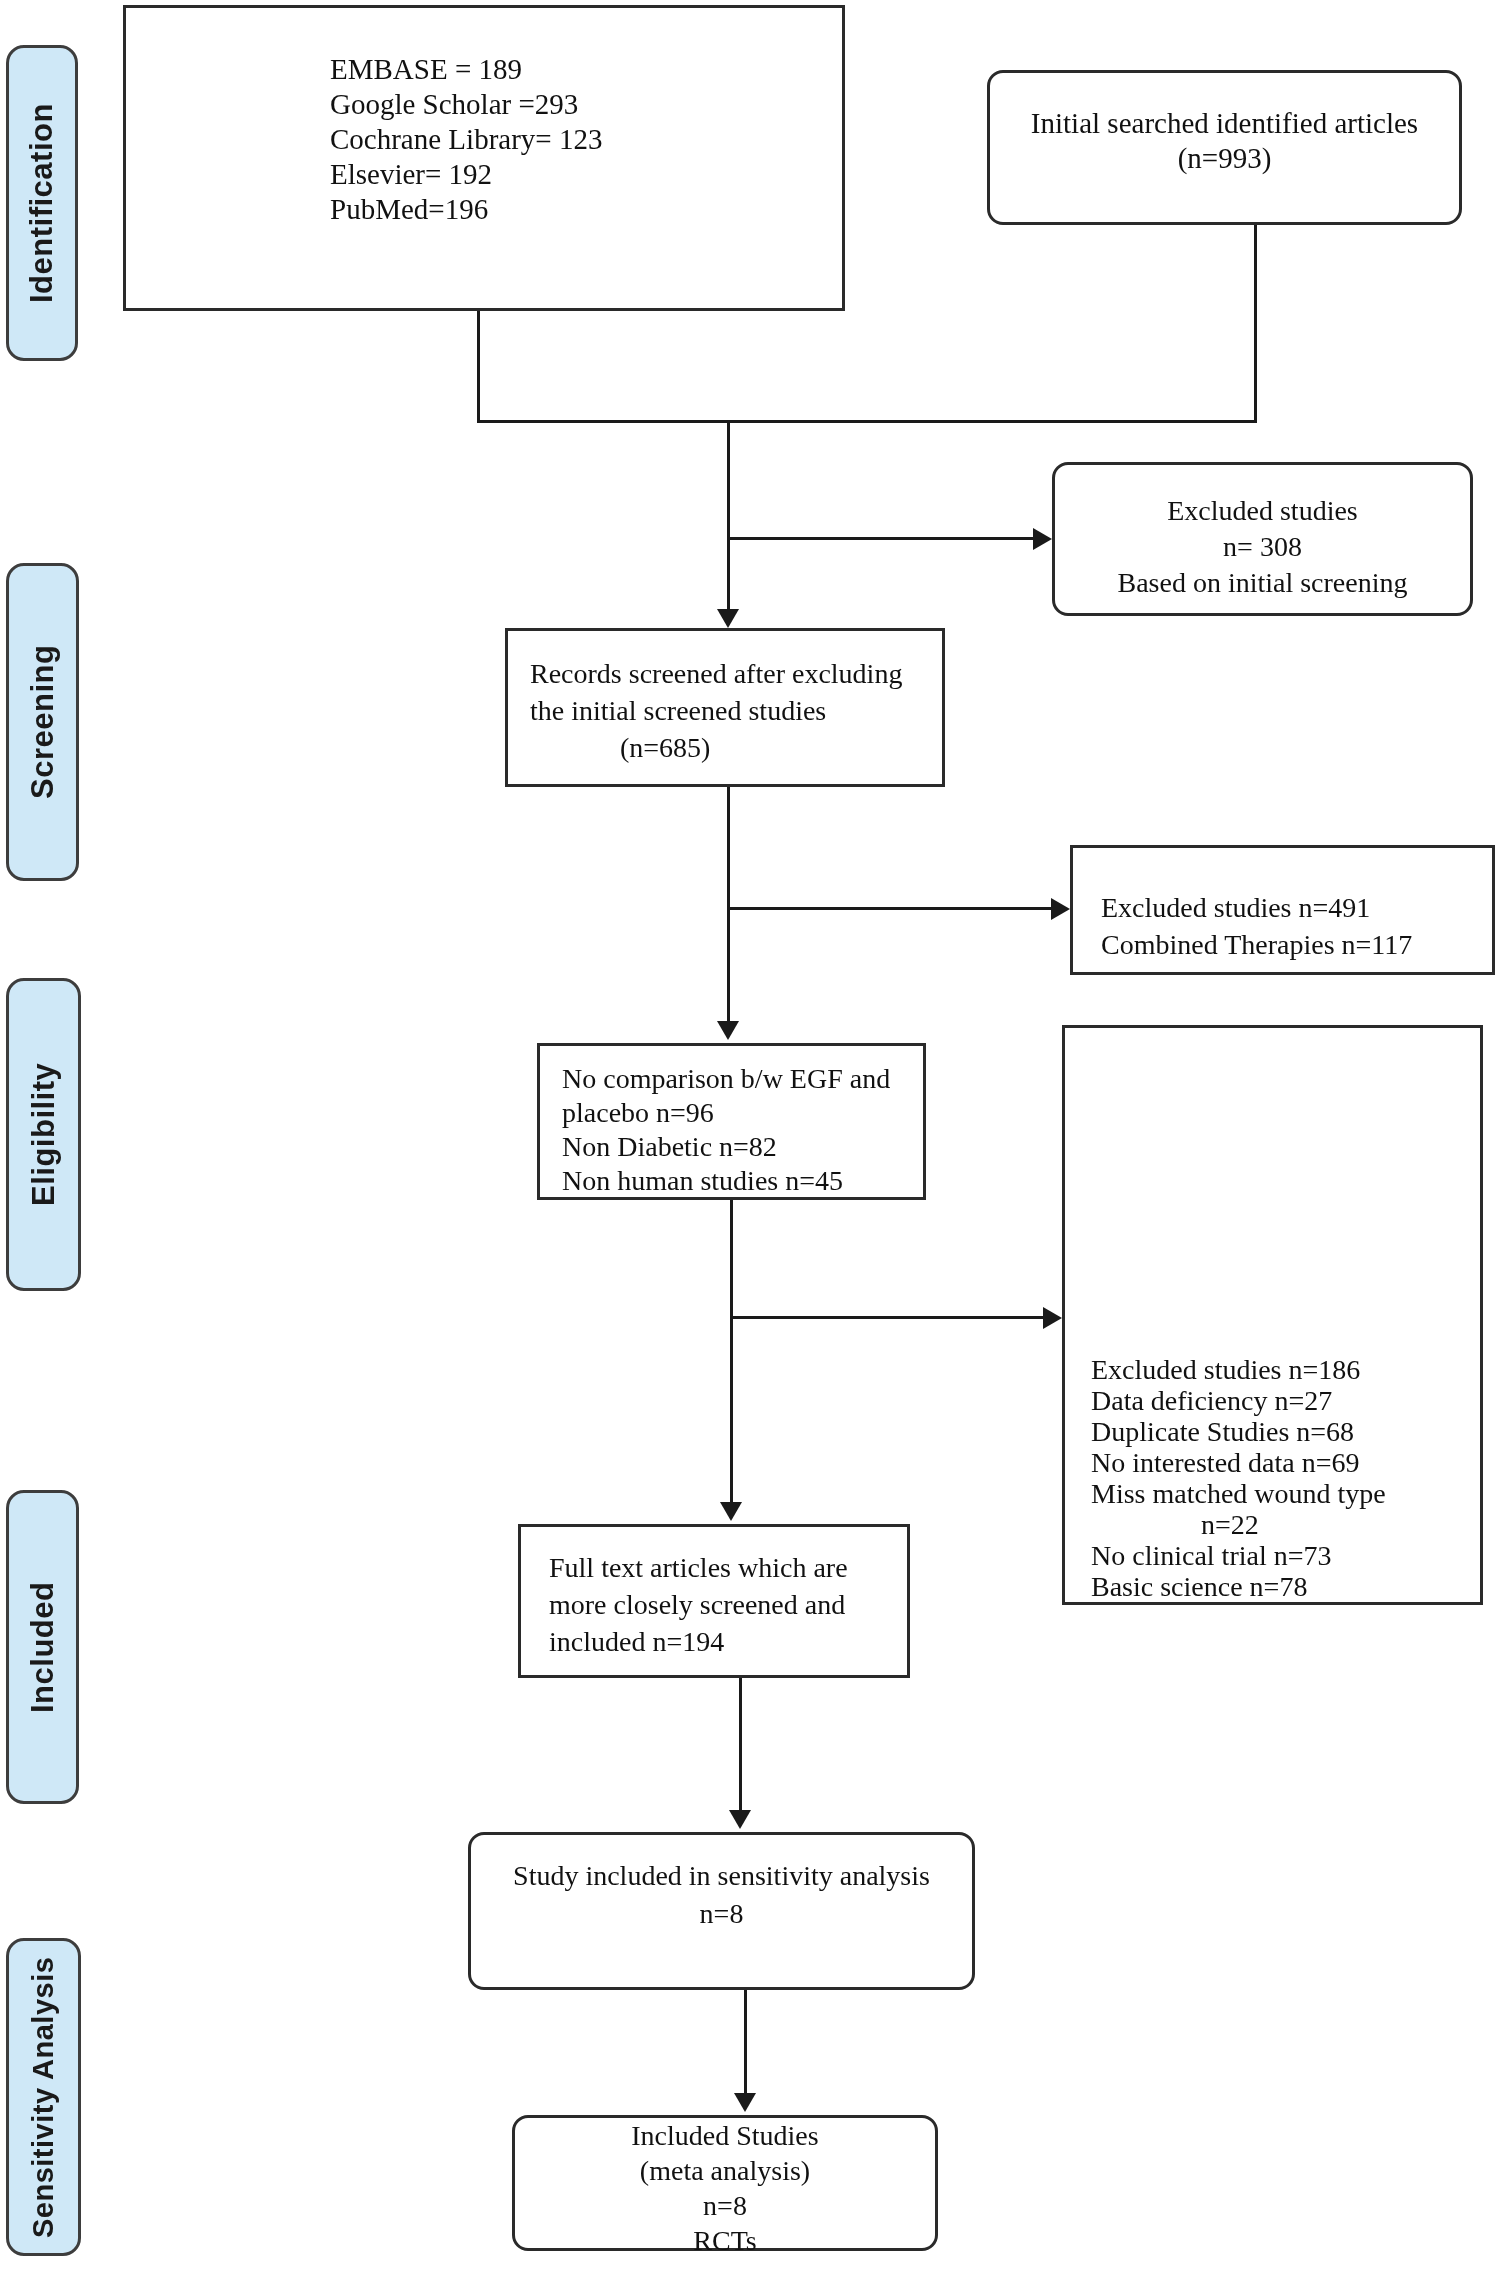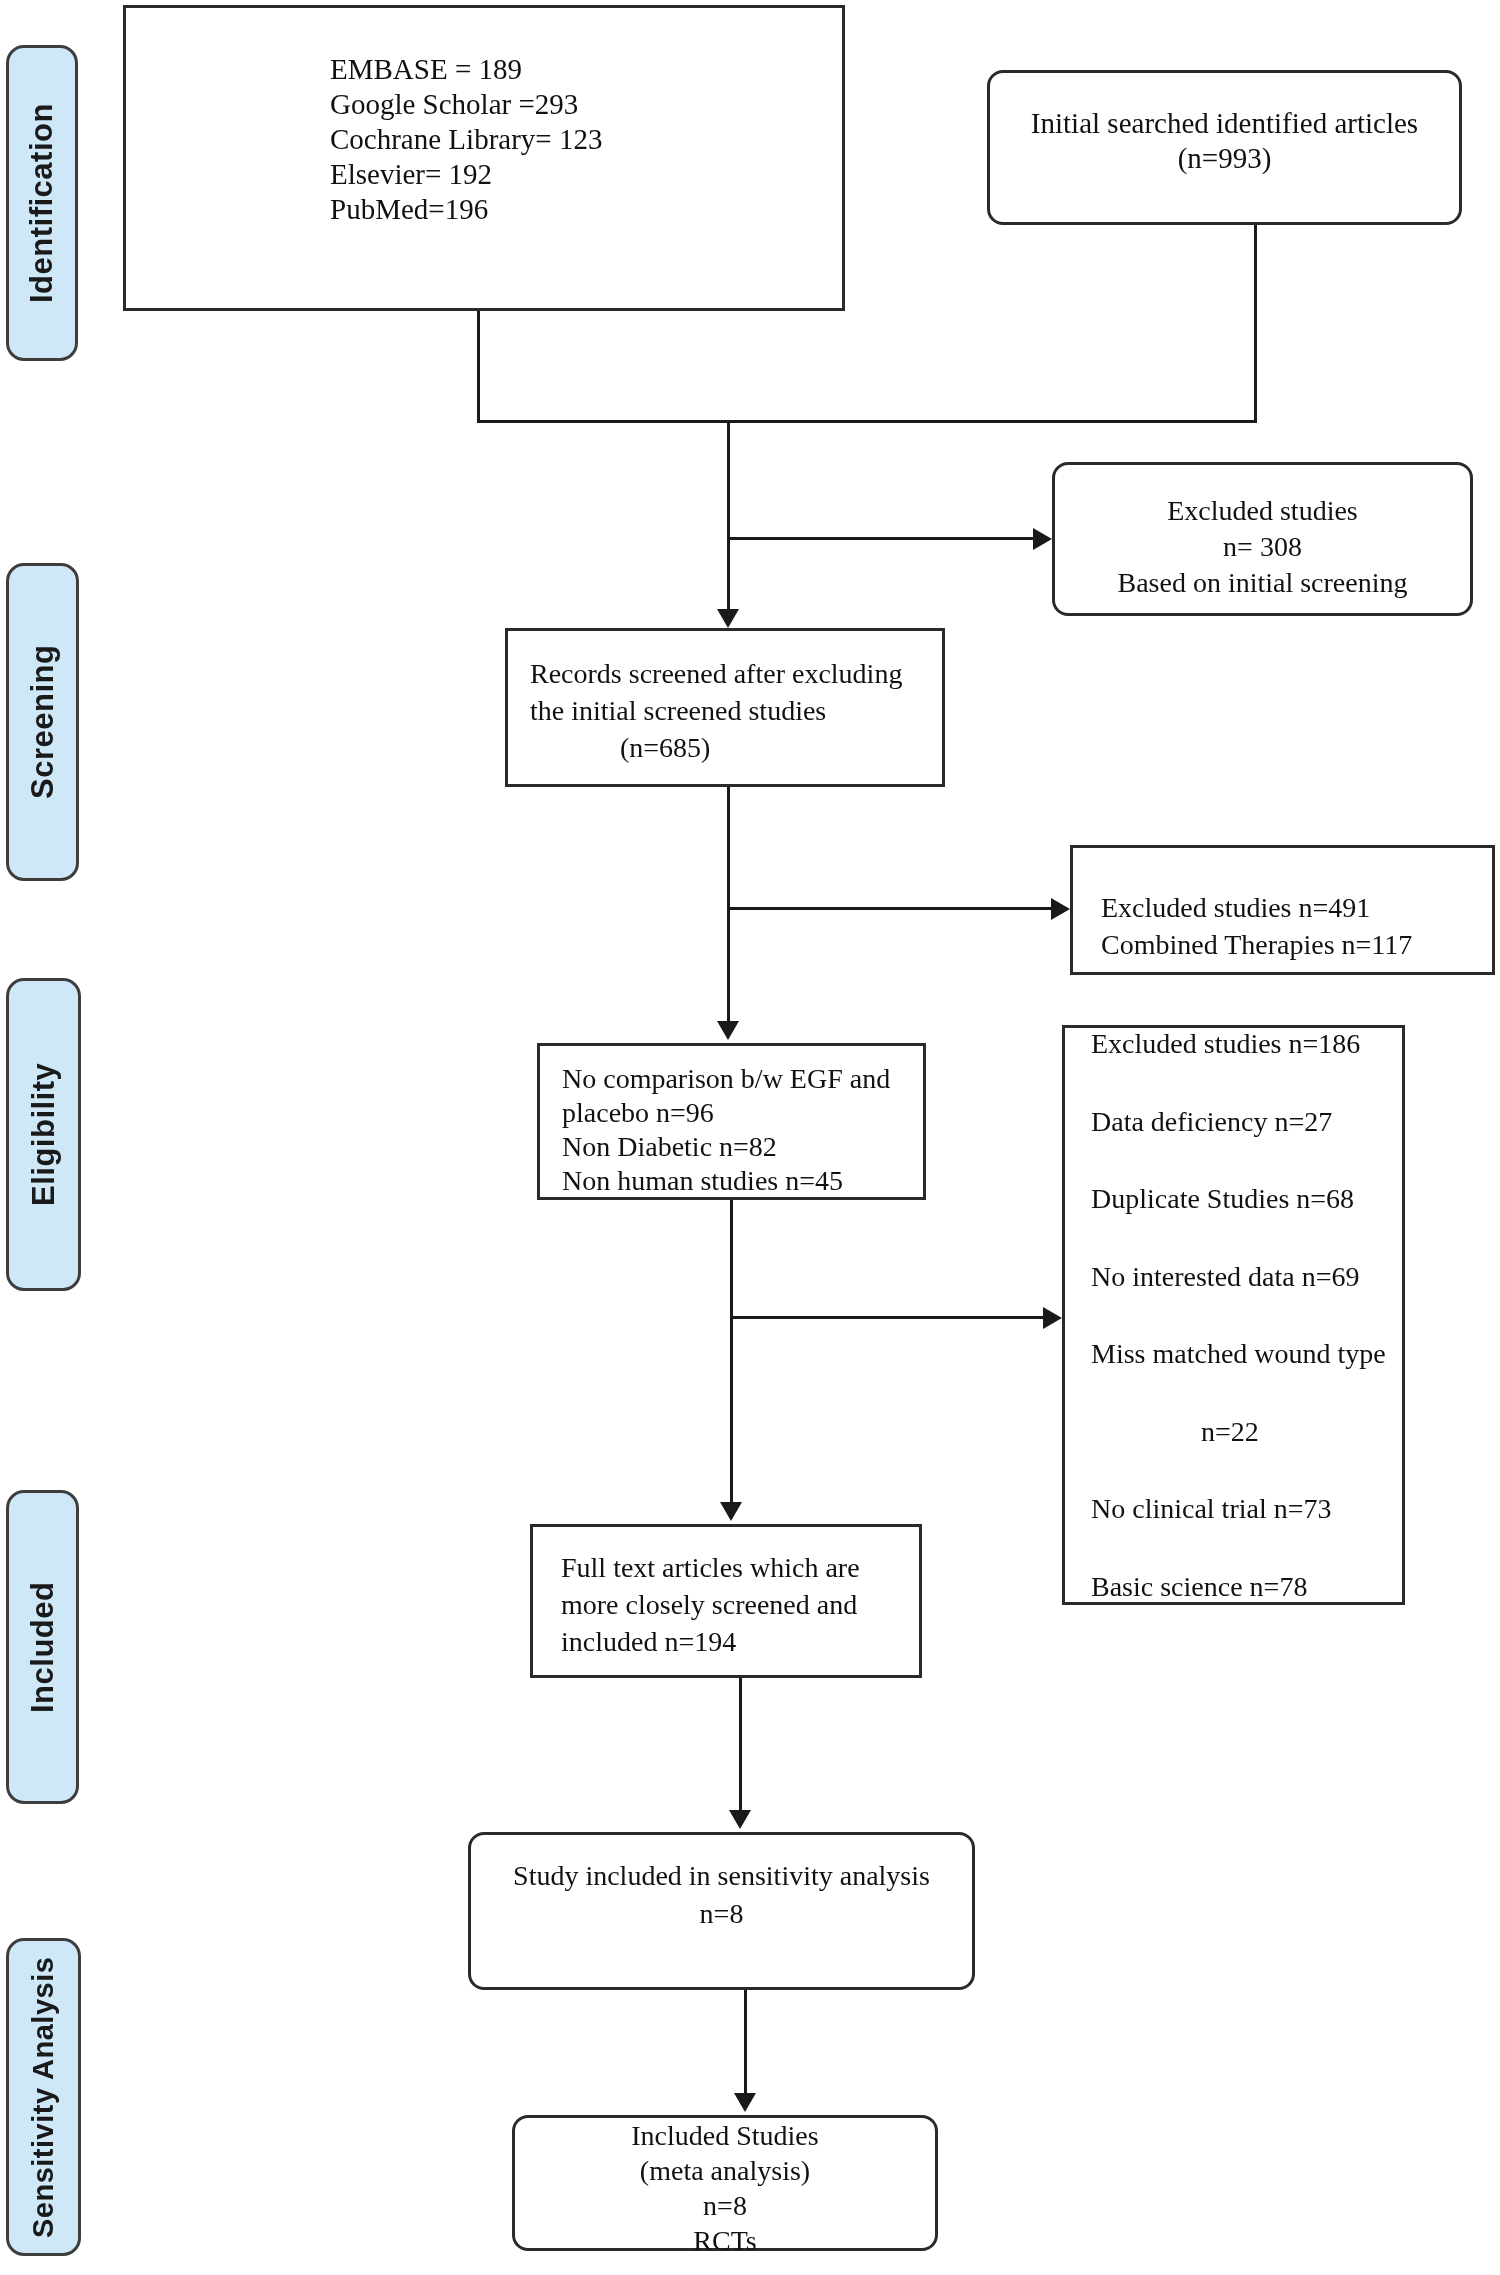--- a/index.html
+++ b/index.html
@@ -76,32 +76,32 @@
     <div class="ln">Combined Therapies n=117</div>
   </div>
 
   <div class="box" style="left:537px;top:1043px;width:389px;height:157px;padding:16px 0 0 22px;line-height:34px;">
     <div class="ln">No comparison b/w EGF and</div>
     <div class="ln">placebo n=96</div>
     <div class="ln">Non Diabetic n=82</div>
     <div class="ln">Non human studies n=45</div>
   </div>
 
-  <div class="box" style="left:1062px;top:1025px;width:343px;height:580px;padding-left:26px;justify-content:space-between;line-height:31px;">
+  <div class="box" style="left:1062px;top:1025px;width:421px;height:580px;padding-left:26px;justify-content:flex-end;line-height:31px;">
     <div class="ln">Excluded studies n=186</div>
     <div class="ln">Data deficiency n=27</div>
     <div class="ln">Duplicate Studies n=68</div>
     <div class="ln">No interested data n=69</div>
     <div class="ln">Miss matched wound type</div>
     <div class="ln" style="text-indent:110px;">n=22</div>
     <div class="ln">No clinical trial n=73</div>
     <div class="ln">Basic science n=78</div>
   </div>
 
-  <div class="box" style="left:530px;top:1524px;width:392px;height:154px;padding:22px 0 0 28px;line-height:37px;">
+  <div class="box" style="left:518px;top:1524px;width:392px;height:154px;padding:22px 0 0 28px;line-height:37px;">
     <div class="ln">Full text articles which are</div>
     <div class="ln">more closely screened and</div>
     <div class="ln">included n=194</div>
   </div>
 
   <div class="box center" style="left:468px;top:1832px;width:507px;height:158px;padding-top:22px;line-height:38px;">
     <div class="ln">Study included in sensitivity analysis</div>
     <div class="ln">n=8</div>
   </div>
 

